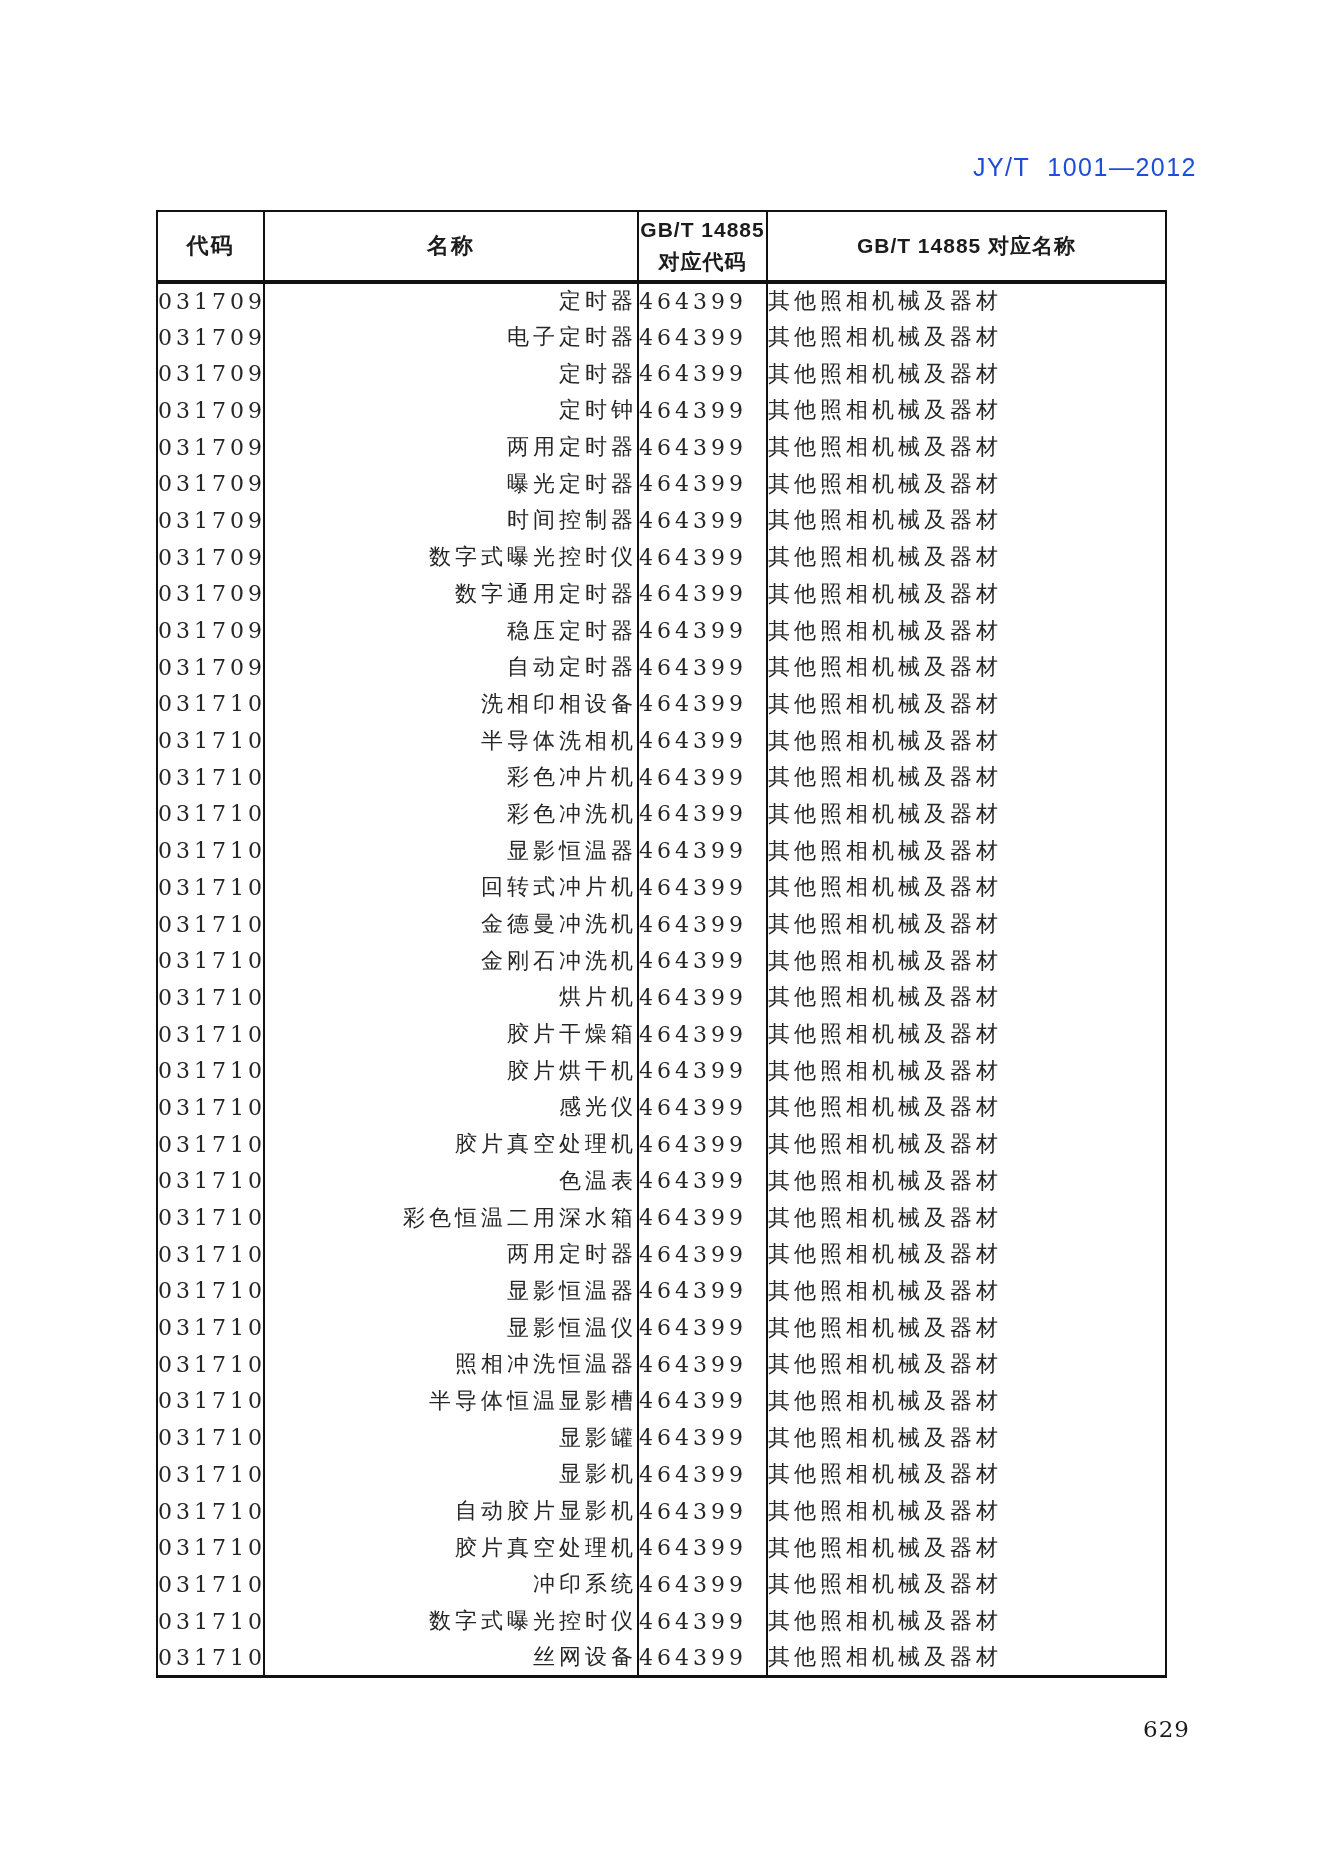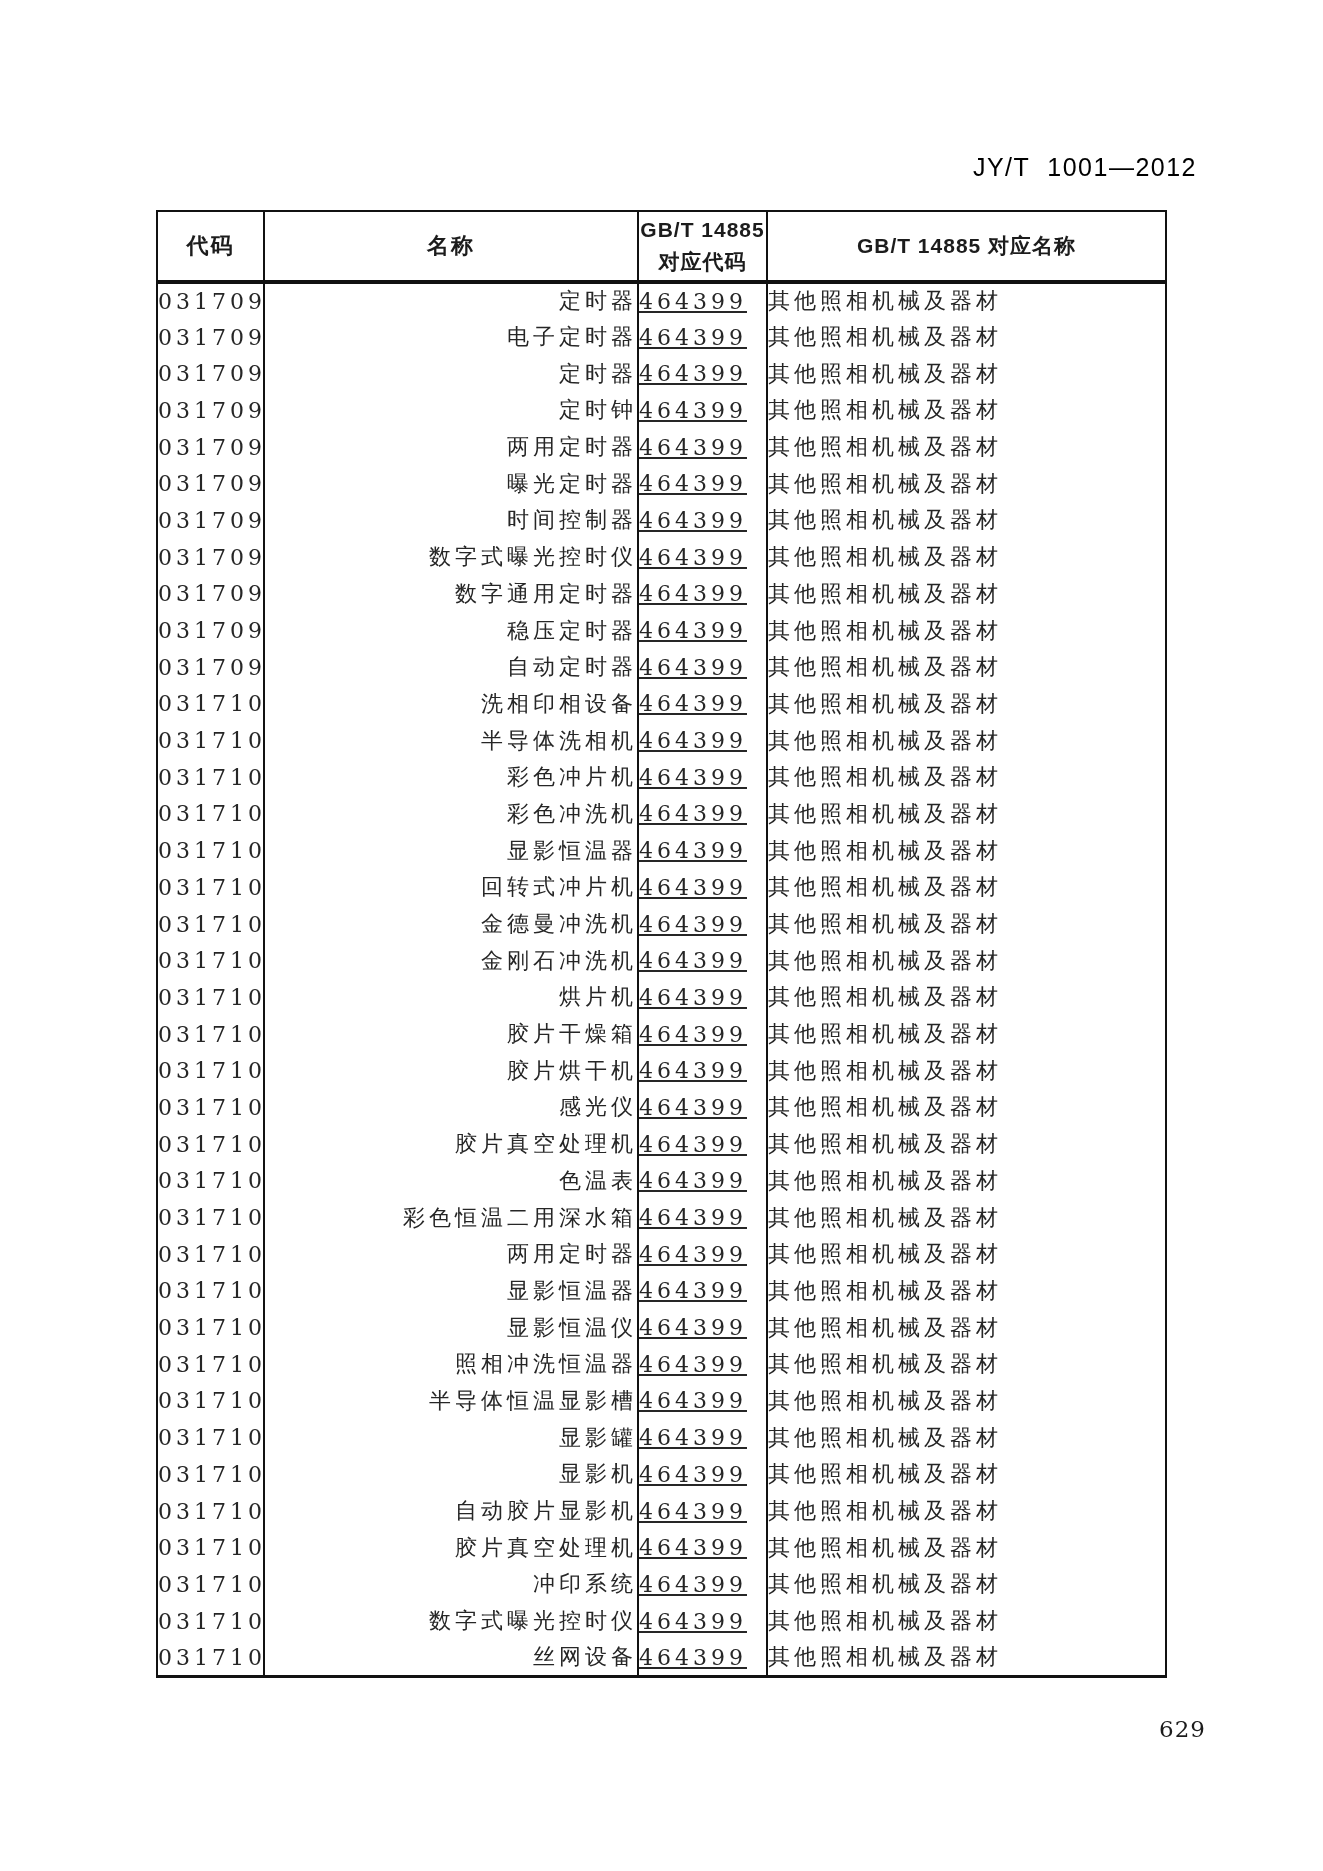--- a/index.html
+++ b/index.html
@@ -11,21 +11,21 @@
     color: #222222;
     overflow: hidden;
   }
   .std-no {
     position: absolute;
     top: 153px;
     right: 126px;
     font-family: "Liberation Sans", sans-serif;
     font-size: 25px;
     font-weight: 400;
-    color: #000000;
+    color: #1d4ed8;
     letter-spacing: 1.5px;
     word-spacing: 9px;
     white-space: pre;
   }
   table.mapping {
     position: absolute;
     left: 156px;
     top: 210px;
     width: 1009px;
     border-collapse: collapse;
@@ -58,30 +58,29 @@
     font-size: 22px;
     letter-spacing: 4px;
     color: #262626;
     padding: 0;
     white-space: nowrap;
     overflow: hidden;
   }
   table.mapping tbody tr:last-child td { border-bottom: 3px solid #111111; }
   td.c-code   { padding-left: 2px;  font-size: 21px; letter-spacing: 0.5px; }
   td.c-name   { padding-left: 10px; text-align: right; }
-  td.c-gbcode { padding-left: 12px; font-size: 21px; letter-spacing: 0.5px; text-decoration: underline; }
+  td.c-gbcode { padding-left: 12px; font-size: 21px; letter-spacing: 0.5px; }
   td.c-gbname { padding-left: 9px; margin-left: 28px;  }
   .page-no {
     position: absolute;
     top: 1716px;
     left: 1143px;
     font-size: 23px;
     color: #1c1c1c;
     letter-spacing: 1px;
-    margin-left: 16px;
   }
 </style>
 </head>
 <body>
 
 <div class="std-no">JY/T 1001—2012</div>
 
 <table class="mapping">
   <colgroup>
     <col class="c1">

